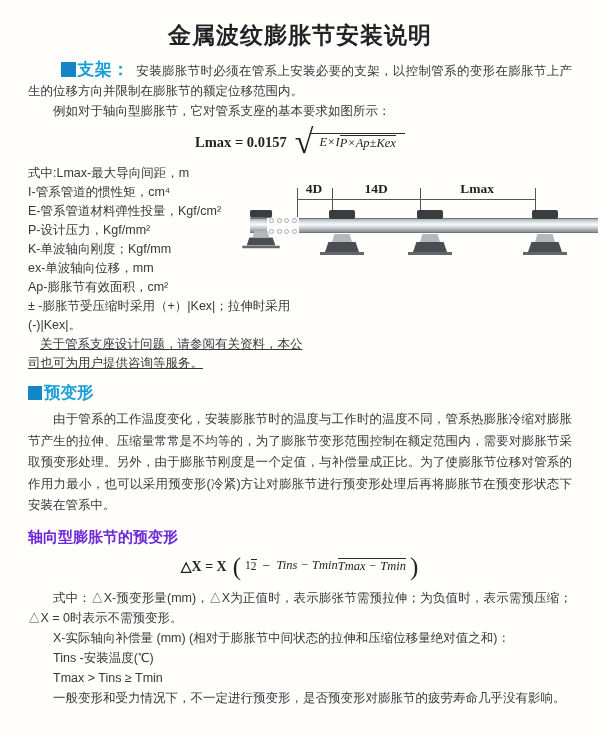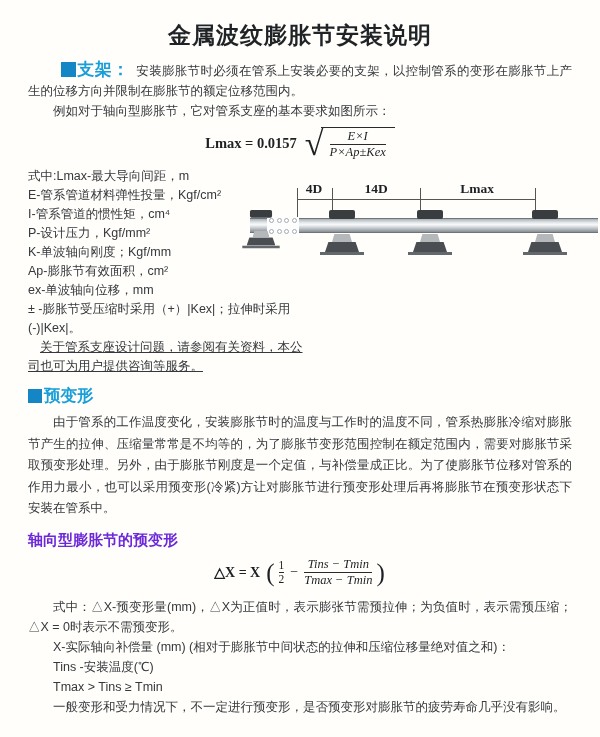--- a/index.html
+++ b/index.html
@@ -55,21 +55,20 @@
     align-items: center;
     font-family: "Liberation Serif", serif;
     color: #1d2124;
   }
   .f1 { margin: 6px 0 7px; }
   .f-lhs { font-weight: bold; font-size: 14.5px; margin-right: 8px; }
   .sqrt { display: inline-flex; align-items: center; }
   .rad  { font-size: 34px; line-height: 30px; margin-right: -3px; font-weight: 400; }
   .frac {
     display: inline-flex;
-    flex-direction: column;
     text-align: center;
     font-size: 12.5px;
     font-style: italic;
     line-height: 15px;
   }
   .frac .den { border-top: 1px solid #2a2a2a; }
   .sqrt .frac { border-top: 1.5px solid #2a2a2a; padding: 1px 9px 0; }
 
   .f2 { margin: 7px 0 9px; gap: 3px; }
   .f2 .f-lhs, .f3 .f-lhs { font-size: 14px; margin-right: 2px; }
@@ -163,26 +162,26 @@
         <span class="rad">√</span>
         <span class="frac">
           <span class="num">E×I</span>
           <span class="den">P×Ap±Kex</span>
         </span>
       </span>
     </div>
 
     <div class="vars">
       <p class="v-where">式中:Lmax-最大导向间距，m</p>
+      <p class="v-item">I-管系管道的惯性矩，cm⁴</p>
       <p class="v-item">E-管系管道材料弹性投量，Kgf/cm²</p>
-      <p class="v-item">I-管系管道的惯性矩，cm⁴</p>
       <p class="v-item">P-设计压力，Kgf/mm²</p>
       <p class="v-item">K-单波轴向刚度；Kgf/mm</p>
+      <p class="v-item">ex-单波轴向位移，mm</p>
       <p class="v-item">Ap-膨胀节有效面积，cm²</p>
-      <p class="v-item">ex-单波轴向位移，mm</p>
       <p class="v-pm">± -膨胀节受压缩时采用（+）|Kex|；拉伸时采用(-)|Kex|。</p>
       <p class="v-note">关于管系支座设计问题，请参阅有关资料，本公司也可为用户提供咨询等服务。</p>
     </div>
 
     <h2 class="sec">
         <span class="marker2"></span>
         <span>预变形</span>
       </h2>
 
     <p class="para indent pre-para">由于管系的工作温度变化，安装膨胀节时的温度与工作时的温度不同，管系热膨胀冷缩对膨胀节产生的拉伸、压缩量常常是不均等的，为了膨胀节变形范围控制在额定范围内，需要对膨胀节采取预变形处理。另外，由于膨胀节刚度是一个定值，与补偿量成正比。为了使膨胀节位移对管系的作用力最小，也可以采用预变形(冷紧)方让对膨胀节进行预变形处理后再将膨胀节在预变形状态下安装在管系中。</p>

